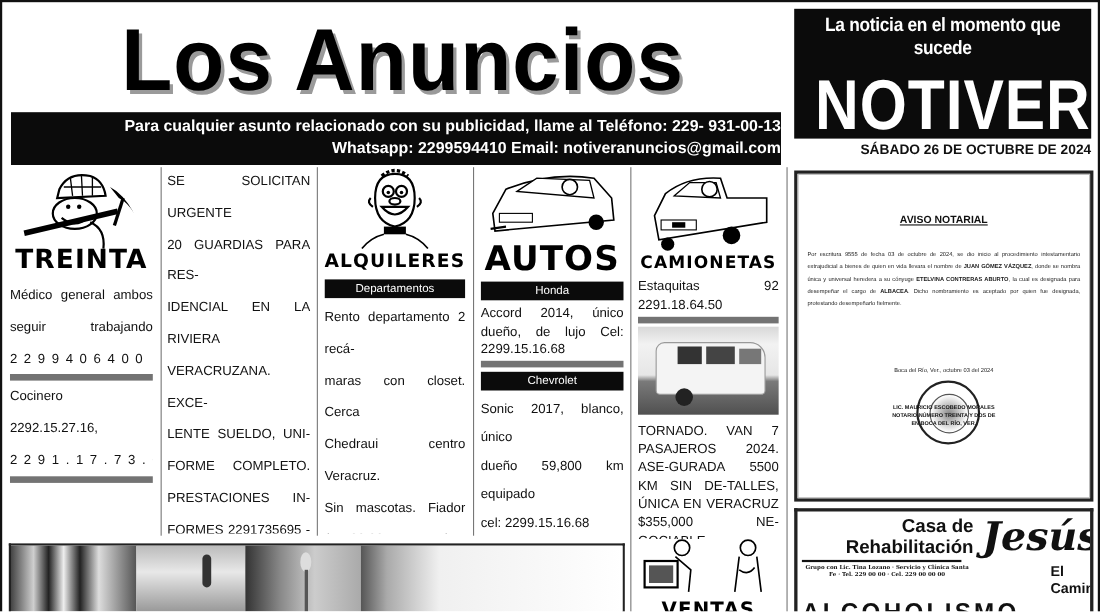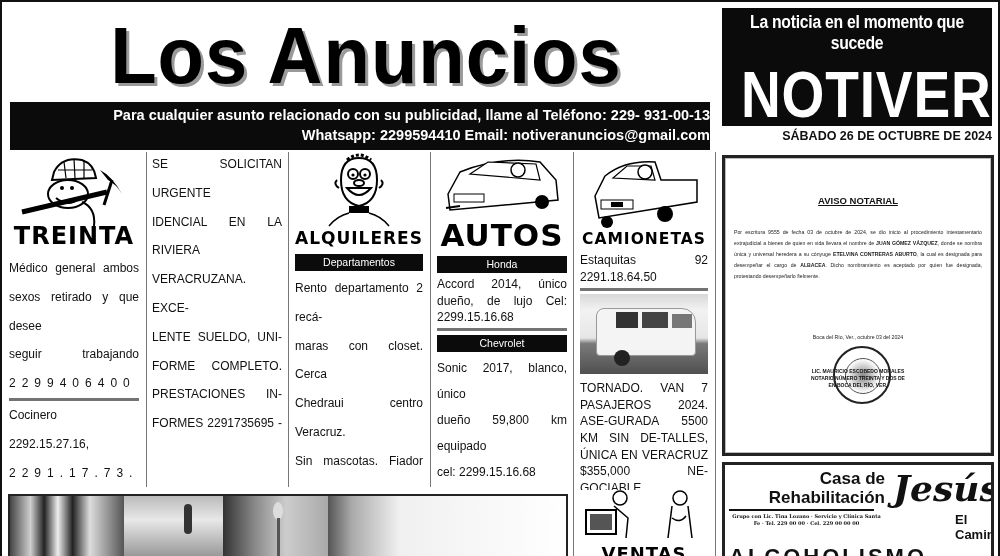--- a/index.html
+++ b/index.html
@@ -21,21 +21,21 @@
   .date-line { position: absolute; left: 722px; top: 129px; width: 270px; text-align: right; font-weight: 700; font-size: 12.5px; }
 
   
   .col { position: absolute; top: 150px; height: 335px; overflow: hidden; }
   .vline { position: absolute; top: 152px; width: 1px; background: #777; }
   .para { font-size: 12px; line-height: 28.8px; text-align: justify; text-align-last: justify; }
   .para.last-left { text-align-last: left; }
   .tight { font-size: 12px; line-height: 16.6px; text-align: justify; }
   .spaced { letter-spacing: 6px; }
   .subhead { background: #0b0b0b; color: #fff; text-align: center; font-size: 10.5px; height: 17px; line-height: 17px; margin: 4px 0 3px; }
-  .rule { border-bottom: 3px solid #737373; }
+  .rule { border-bottom: 6px solid #737373; }
 
   .section-title { font-family: "DejaVu Sans", sans-serif; font-weight: 900; text-align: center; letter-spacing: 1px; color: #000; }
   .illus { display: block; margin: 0 auto; }
 
   
   .notice { position: absolute; left: 722px; top: 155px; width: 272px; height: 301px; border: 3px solid #222; background: #fff; }
   .notice-inner { border: 1px solid #bbb; height: 100%; padding: 36px 8px 0 8px; }
   .notice-title { text-align: center; font-weight: 700; font-size: 9.5px; text-decoration: underline; margin-bottom: 21px; }
   .notice-body { font-size: 5.2px; line-height: 11px; text-align: justify; color: #222; }
   .notice-place { text-align: center; font-size: 5.2px; margin-top: 52px; color: #222; }
@@ -89,30 +89,30 @@
     <path d="M44 48 Q56 58 68 48" fill="none" stroke="#000" stroke-width="2"></path>
     <circle cx="50" cy="38" r="2" fill="#000"></circle>
       <circle cx="60" cy="38" r="2" fill="#000"></circle>
     <path d="M10 62 L95 42" stroke="#000" stroke-width="5"></path>
     <path d="M88 20 Q100 26 110 44 Q104 34 96 30 Z" fill="#000"></path>
     <path d="M100 30 L92 55" stroke="#000" stroke-width="3"></path>
     <path d="M70 52 Q84 58 82 76" fill="none" stroke="#000" stroke-width="2"></path>
   </svg>
   <div class="section-title" style="font-size:24px;margin-top:-6px;margin-bottom:4px">TREINTA</div>
   <div class="para">Médico general ambos</div>
-  <div class="para">sexos retirado y que desee</div>
   <div class="para">seguir trabajando</div>
   <div class="para spaced rule">2299406400</div>
   <div class="para">Cocinero 2292.15.27.16,</div>
   <div class="para spaced rule">2291.17.73.60</div>
 
 </div>
 
 <div class="col" style="left:152px;width:130px">
   <div class="para">SE SOLICITAN URGENTE</div>
+  <div class="para">20 GUARDIAS PARA RES-</div>
   <div class="para">IDENCIAL EN LA RIVIERA</div>
   <div class="para">VERACRUZANA. EXCE-</div>
   <div class="para">LENTE SUELDO, UNI-</div>
   <div class="para">FORME COMPLETO.</div>
   <div class="para">PRESTACIONES IN-</div>
   <div class="para">FORMES 2291735695 -</div>
 
 </div>
 
 <div class="col" style="left:295px;width:128px">

